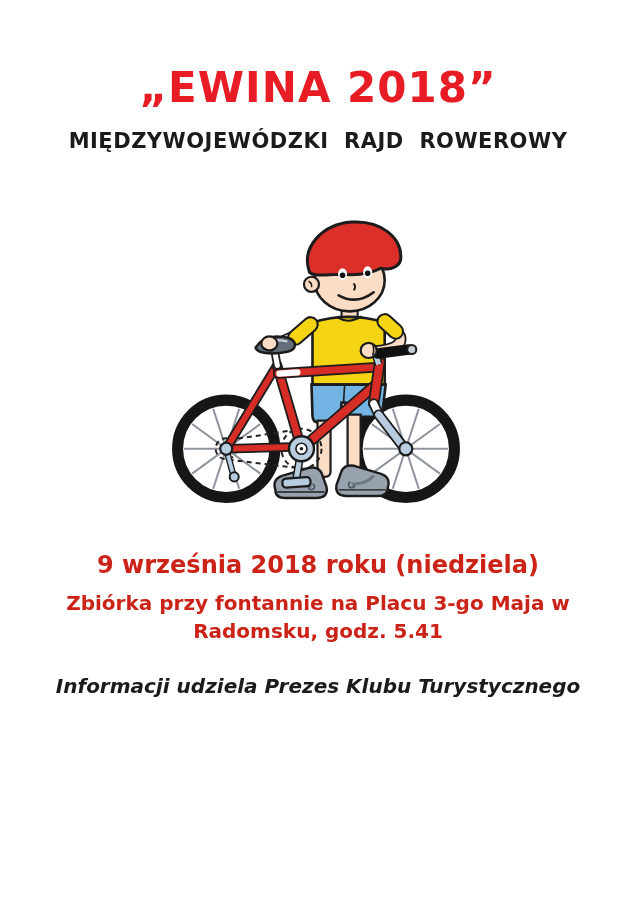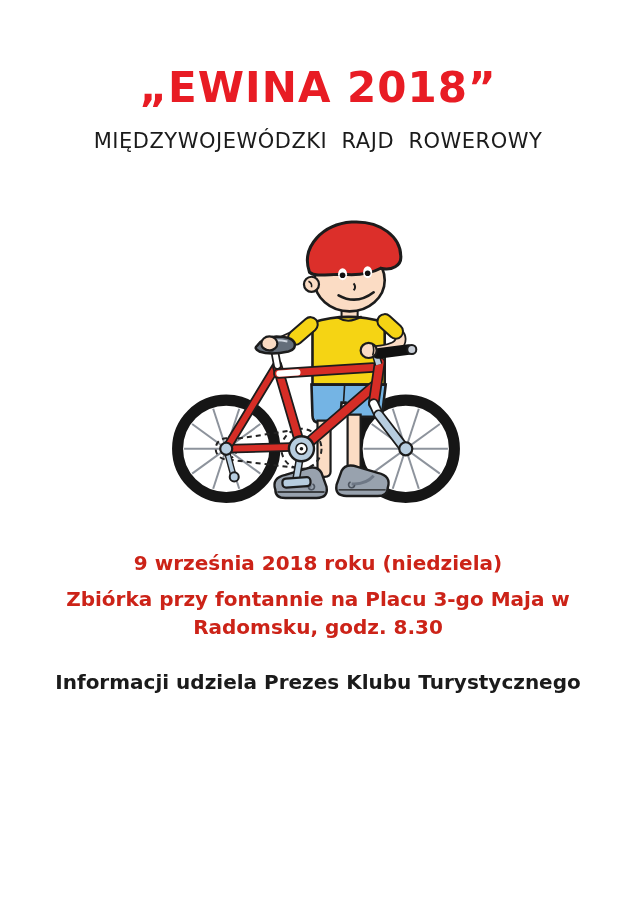--- a/index.html
+++ b/index.html
@@ -32,47 +32,48 @@
   .title{
     font-size:42px;
     font-weight:bold;
     color:var(--title-red);
     letter-spacing:1px;
     line-height:1.15;
   }
   .subtitle{
     margin-top:17px;
     font-size:21px;
-    font-weight:normal;
+    font-weight:bold;
     color:var(--text-black);
     letter-spacing:0.5px;
     white-space:pre-wrap;
   }
   .figure{
     margin-top:55px;
     height:296px;
     display:flex;
     justify-content:center;
   }
   .figure svg{display:block;}
   .red-line{
     color:var(--accent-red);
     font-weight:bold;
   }
   .date-line{
     margin-top:47px;
-    font-size:20px;
+    font-size:24px;
   }
   .meeting-line{
     margin-top:11px;
     font-size:20px;
     line-height:1.38;
   }
   .contact{
     margin-top:29px;
+    font-style:italic;
   }
   .contact p{
     color:var(--text-black);
     font-weight:bold;
     font-size:20px;
     margin-bottom:13px;
     white-space:pre-wrap;
   }
 </style>
 </head>
@@ -243,19 +244,19 @@
       </g>
       <g>
         <ellipse cx="210" cy="142" rx="8" ry="7.5" fill="var(--skin)" stroke="var(--outline)" stroke-width="2.2"></ellipse>
         <path d="M214,136 q2,5 0,11" fill="none" stroke="var(--outline)" stroke-width="1.6"></path>
       </g>
     </svg>
   </div>
 
   <p class="red-line date-line">9 września 2018 roku (niedziela)</p>
 
-  <p class="red-line meeting-line"><span>Zbiórka przy fontannie na Placu 3-go Maja w</span><br><span>Radomsku, godz. 8.30</span></p>
+  <p class="red-line meeting-line"><span>Zbiórka przy fontannie na Placu 3-go Maja w</span><br><span>Radomsku, godz. 5.41</span></p>
 
   <div class="contact">
     <p>Informacji udziela Prezes Klubu Turystycznego</p>
   </div>
 
 </div>
 
 </body></html>

